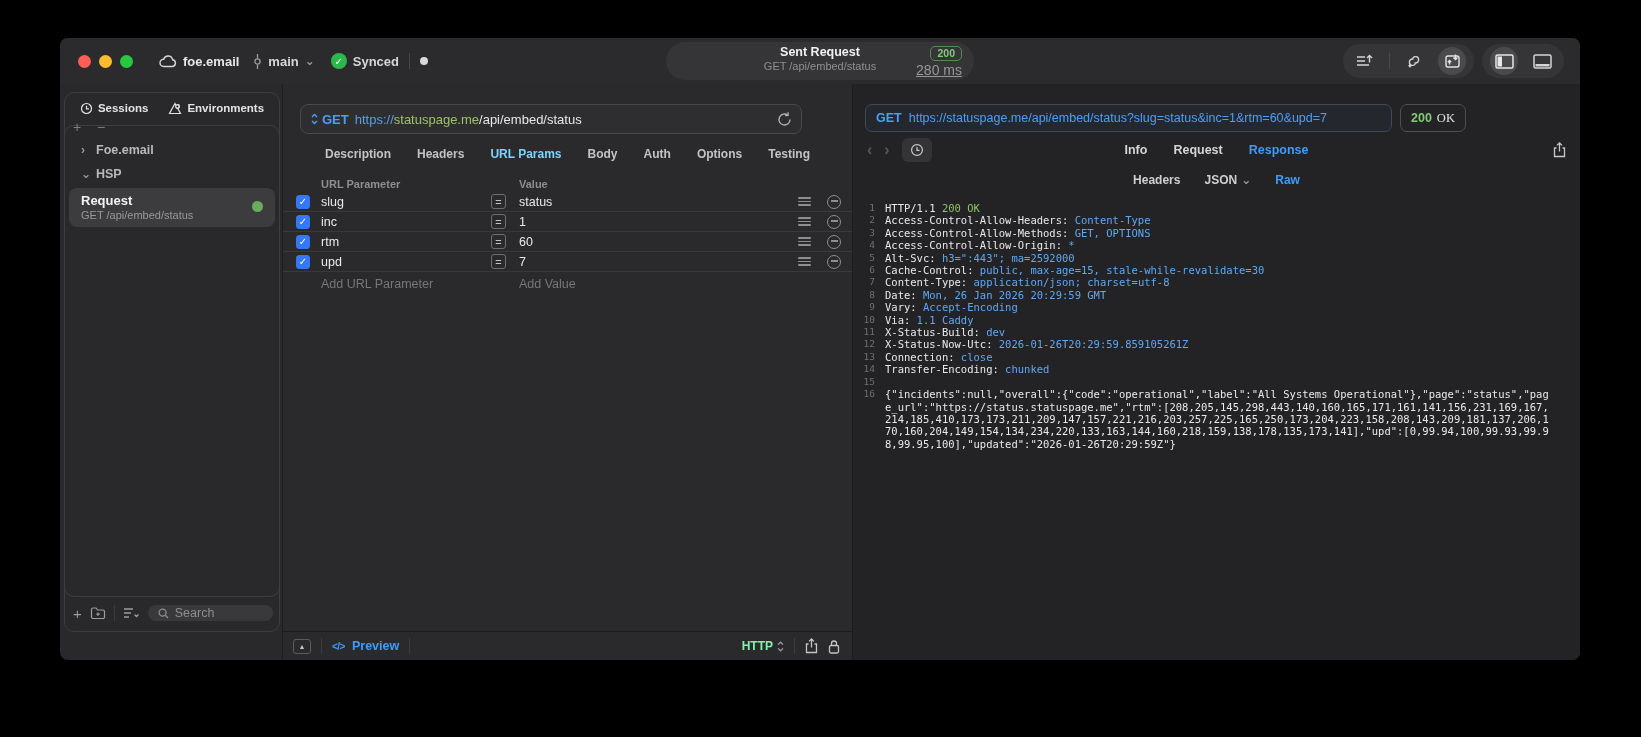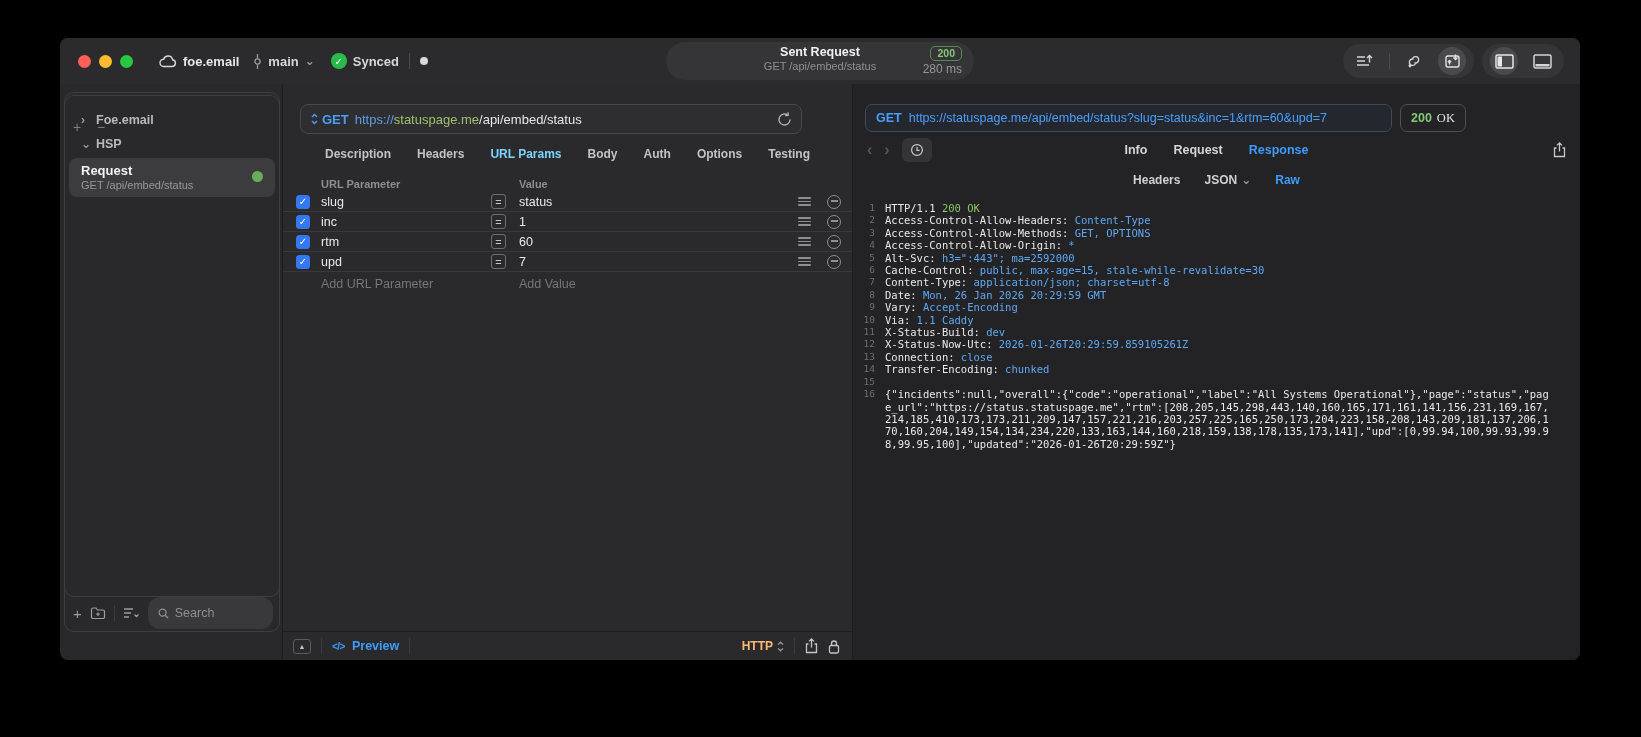--- a/index.html
+++ b/index.html
@@ -21,21 +21,21 @@
   .chev { font-size:12px; color:#9a9a9c; line-height:1; }
   .sync-badge { width:16px; height:16px; border-radius:50%; background:#2db84c; display:flex; align-items:center; justify-content:center;
                 color:#fff; font-size:10px; font-weight:700; }
   .center-pill { position:absolute; left:50%; top:4px; transform:translateX(-50%);
                  width:308px; height:38px; background:#353538; border-radius:19px; }
   .pill-text { position:absolute; left:0; right:0; top:3px; text-align:center; }
   .pill-title { font-size:12.5px; font-weight:700; color:#f1f1f3; }
   .pill-sub { font-size:11px; color:#8f8f92; margin-top:1px; }
   .pill-right { position:absolute; right:12px; top:4px; display:flex; flex-direction:column; align-items:flex-end; gap:1px; }
   .code-badge { border:1px solid #568a52; border-radius:5px; color:#82c877; font-size:10.5px; font-weight:700; padding:0 6px; line-height:13px; }
-  .pill-ms { font-size:12px; color:#96969a; }
+  .pill-ms { font-size:14px; color:#96969a;text-decoration:underline; }
   .tb-tools { position:absolute; right:16px; top:6px; display:flex; gap:8px; }
   .tool-pill { height:34px; background:#353538; border-radius:17px; display:flex; align-items:center; padding:0 8px; gap:10px; }
   .tool-btn { width:28px; height:28px; border-radius:50%; display:flex; align-items:center; justify-content:center; color:#d4d4d6;}
   .tool-btn.hl { background:#4a4a4d; }
   .tool-div { width:1px; height:16px; background:#4a4a4d; }
   
   .content { display:flex; height:576px; }
   .sidebar { width:222px; position:relative; }
   .side-wrap { position:absolute; left:4px; right:2px; top:8px; bottom:28px;
                border:1px solid #3e3e41; border-radius:10px; display:flex; flex-direction:column; }
@@ -45,21 +45,21 @@
   .plusminus { position:absolute; left:8px; top:26px; color:#7e7e81; font-size:14px; letter-spacing:6px; }
   .tree-panel { flex:1; border:1px solid #3e3e41; border-radius:10px; margin:2px -1px 0 -1px; padding-top:12px; overflow:hidden; }
   .tree-item { height:24px; display:flex; align-items:center; gap:7px; padding-left:16px;
                color:#b9b9bc; font-size:12.5px; font-weight:600; }
   .tree-item .chev { width:8px; }
   .req-card { margin:2px 4px 0 4px; background:#3c3c3f; border-radius:8px; padding:5px 10px 6px 12px; position:relative; }
   .req-title { font-size:13px; font-weight:700; color:#f2f2f4; }
   .req-sub { font-size:11px; color:#98989b; margin-top:1px; }
   .req-dot { position:absolute; right:12px; top:13px; width:11px; height:11px; border-radius:50%; background:#67ad5b; }
   .side-bottom { height:34px; display:flex; align-items:center; gap:8px; padding:0 6px 2px 8px; color:#9c9c9f; }
-  .search-pill { flex:1; height:32px; background:#39393c; border-radius:12px; display:flex; align-items:center; gap:6px;
+  .search-pill { flex:1; height:16px; background:#39393c; border-radius:12px; display:flex; align-items:center; gap:6px;
                  padding:0 10px; color:#8e8e91; font-size:12.5px; }
   
   .middle { width:571px; background:#2a2a2c; border-left:1px solid #1d1d1f; border-right:1px solid #1d1d1f;
             display:flex; flex-direction:column; }
   .url-bar { margin:20px 0 0 17px; width:502px; height:30px; border:1px solid #49494c; border-radius:8px;
              background:#2e2e31; display:flex; align-items:center; padding:0 10px; position:relative;
              font-size:13px; }
   .m-get { color:#4a9eff; font-weight:700; margin:0 6px 0 4px; }
   .u-scheme{ color:#5c9ce6; } .u-host{ color:#9dc16b; } .u-path{ color:#e6e6e8;margin-top:48px; }
   .reload { position:absolute; right:9px; top:6px; color:#b2b2b5; }
@@ -79,21 +79,21 @@
   .remv { width:14px; height:14px; border-radius:50%; border:1.5px solid #8e8e91; position:relative; margin-left:7px; }
   .remv:after { content:""; position:absolute; left:2.5px; right:2.5px; top:4.5px; height:1.5px; background:#8e8e91; }
   .addrow { color:#77777a; border-bottom:0; height:24px; }
   .mid-spacer { flex:1; }
   .mid-footer { height:29px; border-top:1px solid #1d1d1f; display:flex; align-items:center; gap:10px; padding:0 12px 0 10px; }
   .exp-btn { width:18px; height:15px; border:1px solid #5c5c5f; border-radius:3px; display:flex; align-items:center;
              justify-content:center; font-size:7px; color:#c6c6c9; }
   .f-div { width:1px; height:16px; background:#3c3c3f; }
   .preview { display:flex; align-items:center; gap:7px; color:#3e9bff; font-size:12.5px; font-weight:600; }
   .code-glyph { font-size:10px; font-weight:700; letter-spacing:-.5px; }
-  .http-sel { display:flex; align-items:center; gap:4px; color:#fdba74; font-size:12px; font-weight:600; }
+  .http-sel { display:flex; align-items:center; gap:4px; color:#86efac; font-size:12px; font-weight:600; }
   
   .right { flex:1; background:#232325; display:flex; flex-direction:column; }
   .resp-top { display:flex; gap:8px; margin:20px 0 0 12px; }
   .resp-url { width:527px; height:28px; border:1px solid #3e4a5c; border-radius:7px; background:#24282e;
               display:flex; align-items:center; gap:7px; padding:0 10px; font-size:12.5px; overflow:hidden; white-space:nowrap; }
   .r-get { color:#4a9eff; font-weight:700; }
   .r-url { color:#4a9eff; }
   .resp-status { height:28px; border:1px solid #4a524a; border-radius:7px; display:flex; align-items:center; gap:5px;
                  padding:0 10px; font-size:12.5px; }
   .r-code { color:#82c877; font-weight:700; } .r-ok { color:#e5e5e5;font-family:Liberation Serif, serif; }
@@ -208,20 +208,41 @@
           </svg>
         </span>
       </div>
     </div>
   </div>
 
   <div class="content">
 
     <aside class="sidebar">
       <div class="side-wrap">
+        <div class="side-tabs">
+          <span class="side-tab">
+            <span class="icon">
+              <svg width="13" height="13" viewBox="0 0 13 13" fill="none" stroke="#e3e3e5" stroke-width="1.2">
+                <circle cx="6.5" cy="6.5" r="5"></circle>
+                  <path d="M6.5 3.8 V6.8 H9"></path>
+              </svg>
+            </span>
+            <span>Sessions</span>
+          </span>
+          <span class="side-tab">
+            <span class="icon">
+              <svg width="14" height="13" viewBox="0 0 14 13" fill="none" stroke="#e3e3e5" stroke-width="1.2">
+                <path d="M7 1.5 L12.5 11.5 H1.5 Z"></path>
+                  <circle cx="9.5" cy="4.5" r="1.8" fill="#29292b"></circle>
+                <path d="M9.5 2.7 a1.8 1.8 0 1 1 -1.6 2.6"></path>
+              </svg>
+            </span>
+            <span>Environments</span>
+          </span>
+        </div>
         <div class="plusminus">+ −</div>
 
         <div class="tree-panel">
           <div class="tree-item">
             <span class="chev">›</span>
             <span>Foe.email</span>
           </div>
           <div class="tree-item">
             <span class="chev">⌄</span>
             <span>HSP</span>

